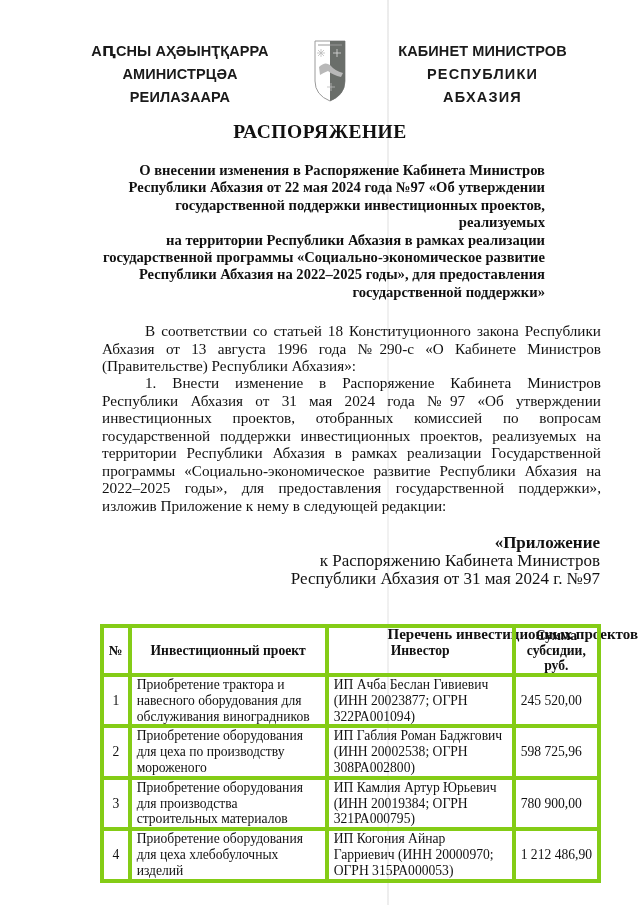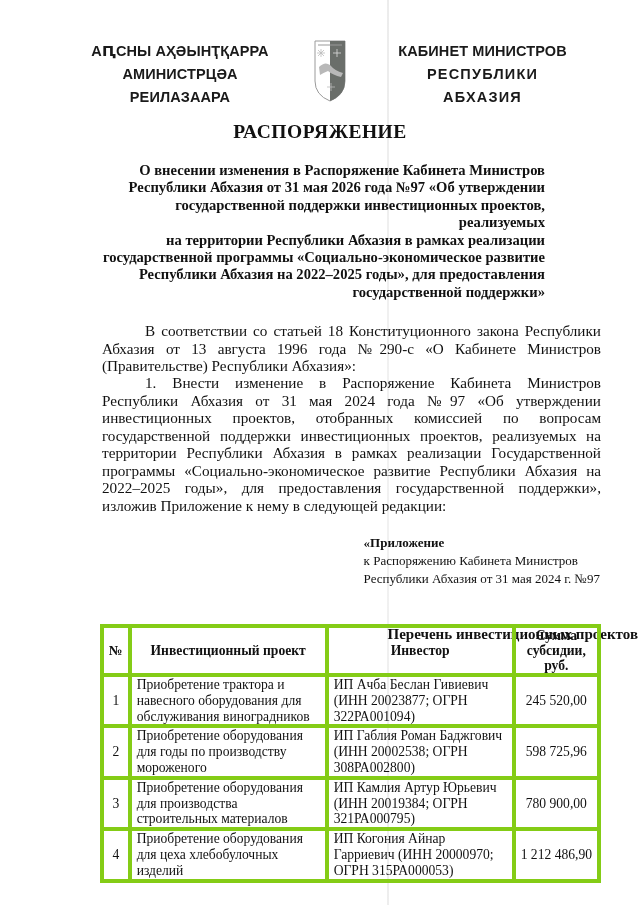--- a/index.html
+++ b/index.html
@@ -31,39 +31,39 @@
       font-weight: bold; font-size: 14.6px; line-height: 17.4px;
     }
     .body-text {
       position: absolute; left: 102px; width: 499px;
       font-size: 15.2px; line-height: 17.5px; text-align: justify;
     }
     .p1 { top: 322px; }
     .p2 { top: 374px; }
     .indent { text-indent: 43px; }
     .annex {
-      position: absolute; right: 40px; top: 534px; text-align: left;
-      font-size: 13px; line-height: 18px;
+      position: absolute; right: 40px; top: 534px; text-align: right;
+      font-size: 17px; line-height: 18px;
     }
     .annex .bold { font-weight: bold; }
     .list-title {
       position: absolute; top: 598px; left: 0; width: 638px; text-align: right;
       font-weight: bold; font-size: 15px; margin-top: 28px;
     }
     table.projects {
       position: absolute; left: 100px; top: 624px; width: 501px;
       border-collapse: collapse; font-size: 13.6px; line-height: 15.8px;
     }
     table.projects th, table.projects td {
       border: 4px solid #84cc16; padding: 0 5px; vertical-align: middle;
     }
     table.projects th { font-weight: bold; text-align: center; height: 41px; }
     table.projects th.sum { line-height: 15px; }
     table.projects td.num { text-align: center; width: 11px; }
-    table.projects td.amount { text-align: center; }
+    table.projects td.amount { }
     table.projects tr.r1 td, table.projects tr.r2 td, table.projects tr.r3 td { height: 47px; }
     table.projects tr.r4 td { height: 37px; }
     col.c1 { width: 22px; } col.c2 { width: 201px; } col.c3 { width: 192px; } col.c4 { width: 86px; }
   </style>
 </head>
 <body>
 
 <div class="scanline"></div>
 
 <div class="hdr-left">
@@ -94,21 +94,21 @@
 
 <div class="hdr-right">
   <div>КАБИНЕТ МИНИСТРОВ</div>
   <div class="l2">РЕСПУБЛИКИ АБХАЗИЯ</div>
 </div>
 
 <div class="title">РАСПОРЯЖЕНИЕ</div>
 
 <div class="subject">
   <div>О внесении изменения в Распоряжение Кабинета Министров</div>
-  <div>Республики Абхазия от 31 мая 2026 года №97 «Об утверждении</div>
+  <div>Республики Абхазия от 22 мая 2024 года №97 «Об утверждении</div>
   <div>государственной поддержки инвестиционных проектов, реализуемых</div>
   <div>на территории Республики Абхазия в рамках реализации</div>
   <div>государственной программы «Социально-экономическое развитие</div>
   <div>Республики Абхазия на 2022–2025 годы», для предоставления</div>
   <div>государственной поддержки»</div>
 </div>
 
 <div class="body-text p1 indent">В соответствии со статьей 18 Конституционного закона Республики Абхазия от 13 августа 1996 года №290-с «О Кабинете Министров (Правительстве) Республики Абхазия»:</div>
 <div class="body-text p2 indent">1. Внести изменение в Распоряжение Кабинета Министров Республики Абхазия от 31 мая 2024 года №97 «Об утверждении инвестиционных проектов, отобранных комиссией по вопросам государственной поддержки инвестиционных проектов, реализуемых на территории Республики Абхазия в рамках реализации Государственной программы «Социально-экономическое развитие Республики Абхазия на 2022–2025 годы», для предоставления государственной поддержки», изложив Приложение к нему в следующей редакции:</div>
 
@@ -137,21 +137,21 @@
   </thead>
   <tbody>
     <tr class="r1">
       <td class="num">1</td>
       <td>Приобретение трактора и навесного оборудования для обслуживания виноградников</td>
       <td>ИП Ачба Беслан Гивиевич (ИНН 20023877; ОГРН 322РА001094)</td>
       <td class="amount">245 520,00</td>
     </tr>
     <tr class="r2">
       <td class="num">2</td>
-      <td>Приобретение оборудования для годы по производству мороженого</td>
+      <td>Приобретение оборудования для цеха по производству мороженого</td>
       <td>ИП Габлия Роман Баджгович (ИНН 20002538; ОГРН 308РА002800)</td>
       <td class="amount">598 725,96</td>
     </tr>
     <tr class="r3">
       <td class="num">3</td>
       <td>Приобретение оборудования для производства строительных материалов</td>
       <td>ИП Камлия Артур Юрьевич (ИНН 20019384; ОГРН 321РА000795)</td>
       <td class="amount">780 900,00</td>
     </tr>
     <tr class="r4">

